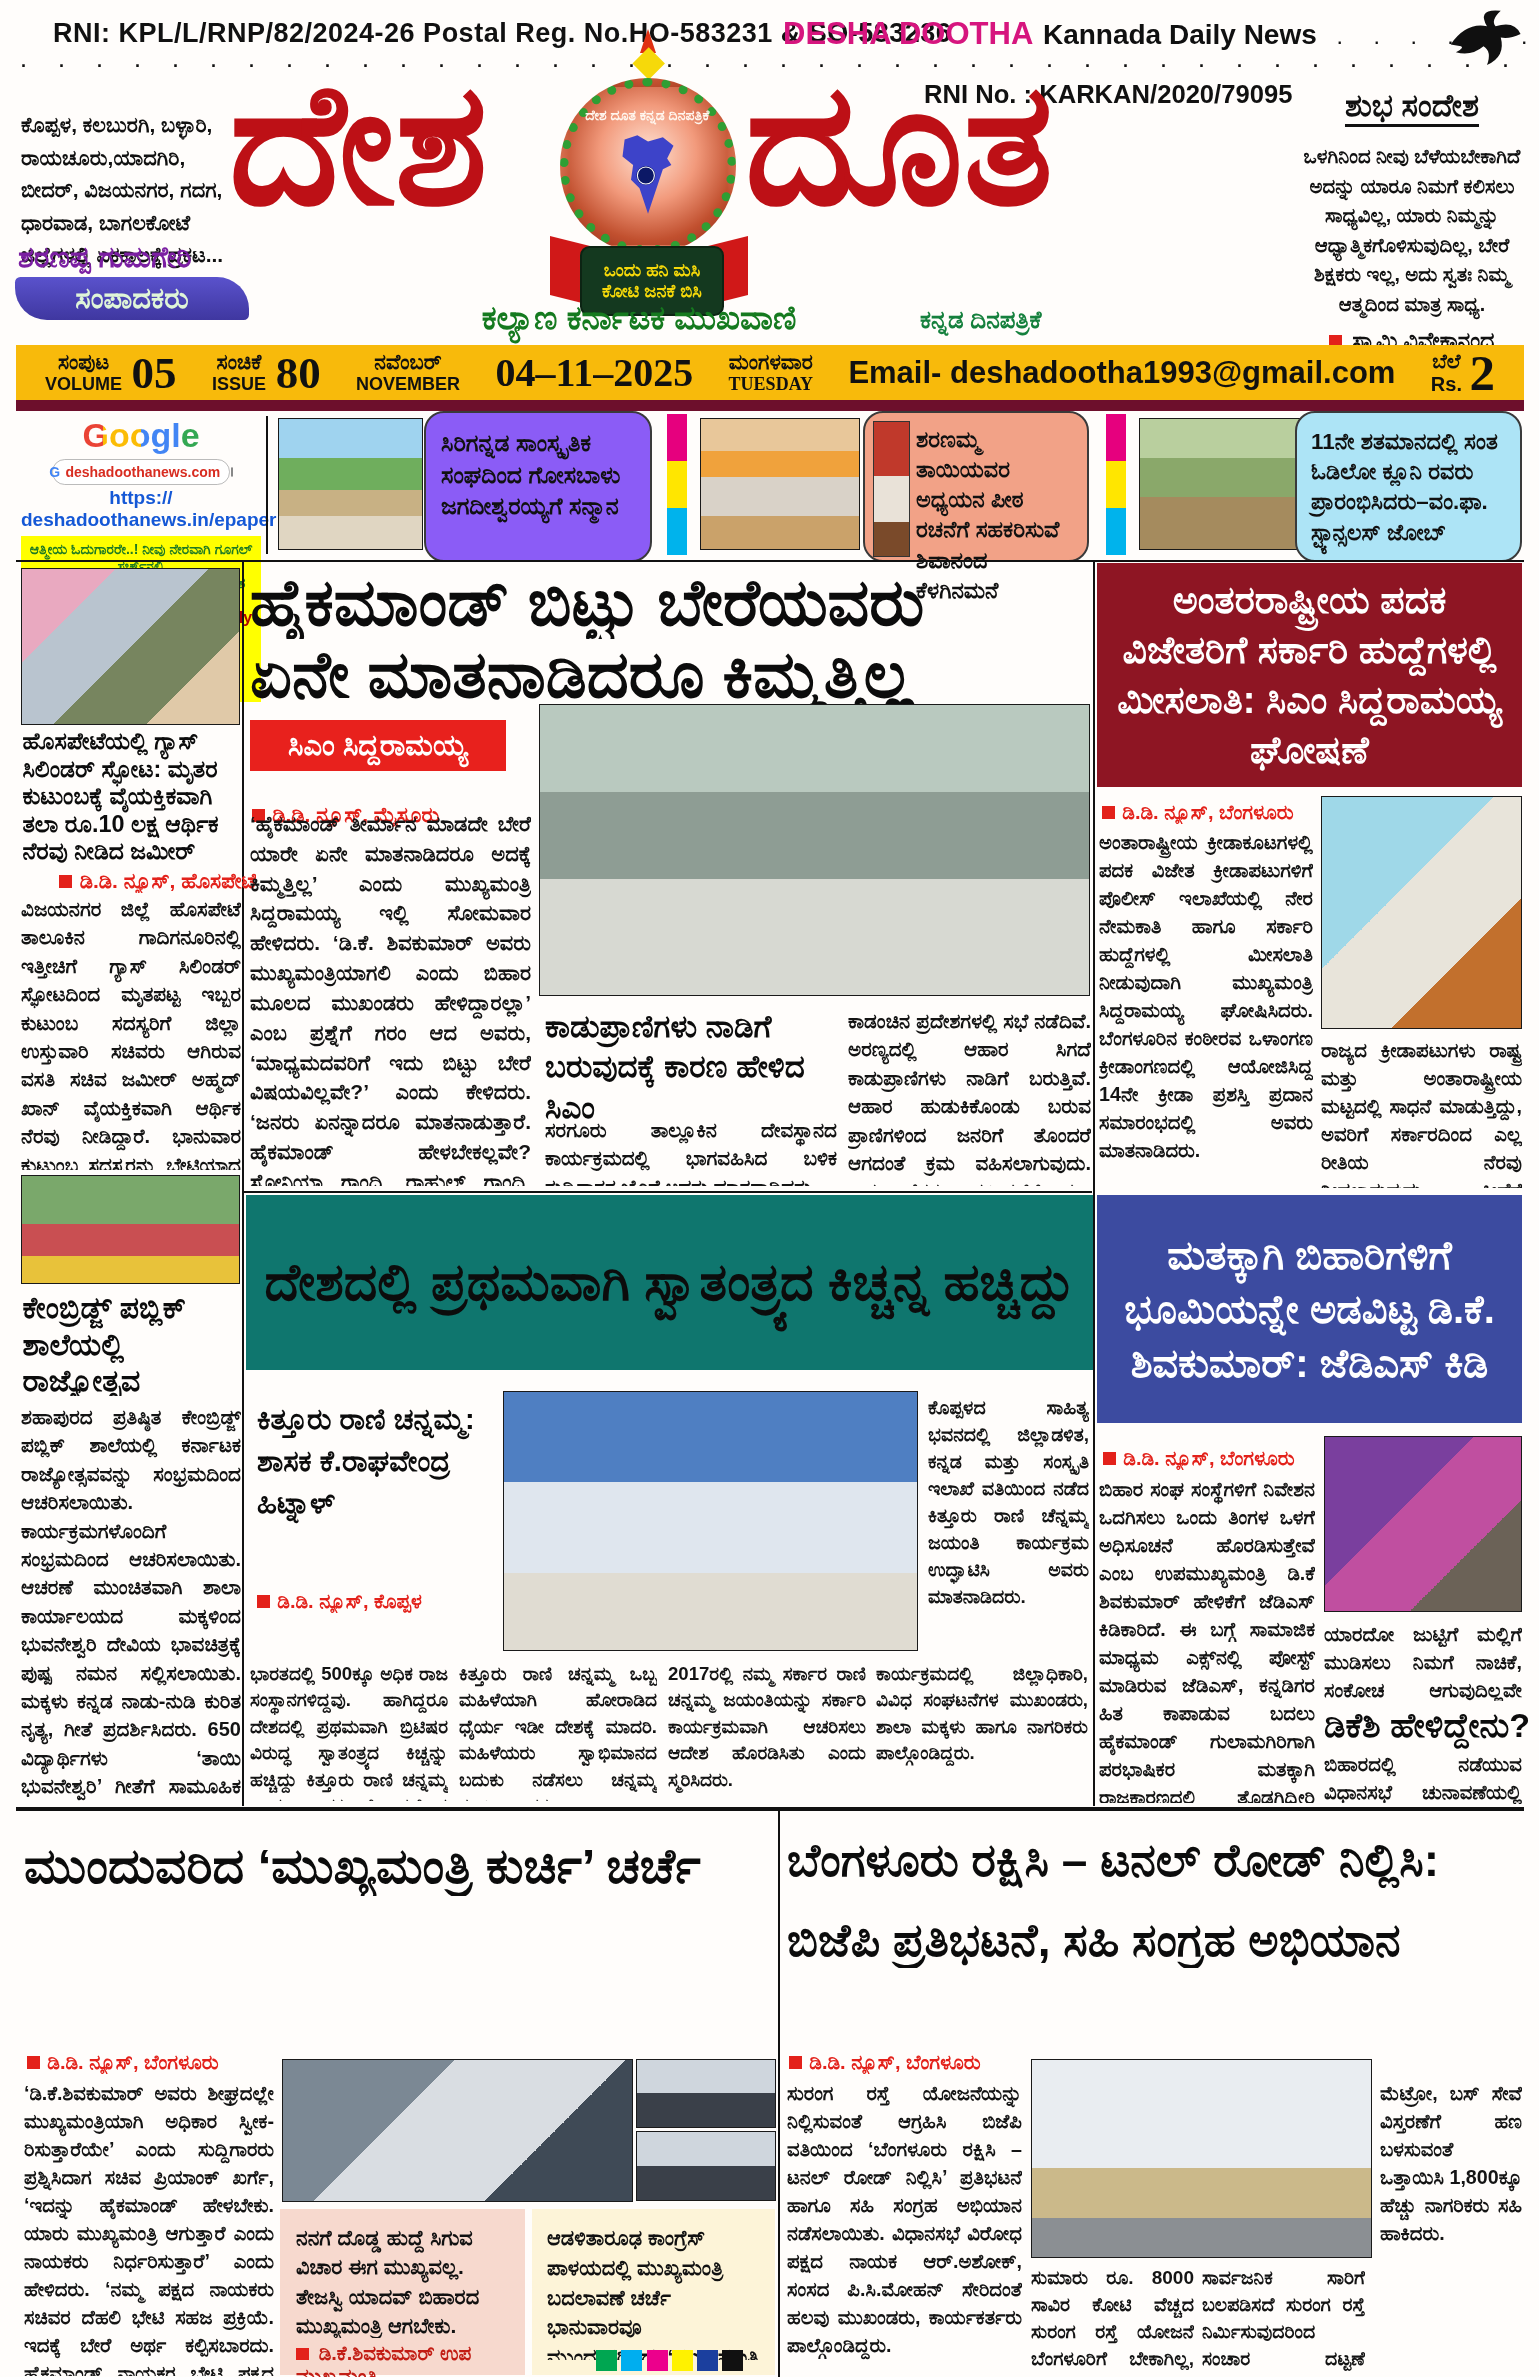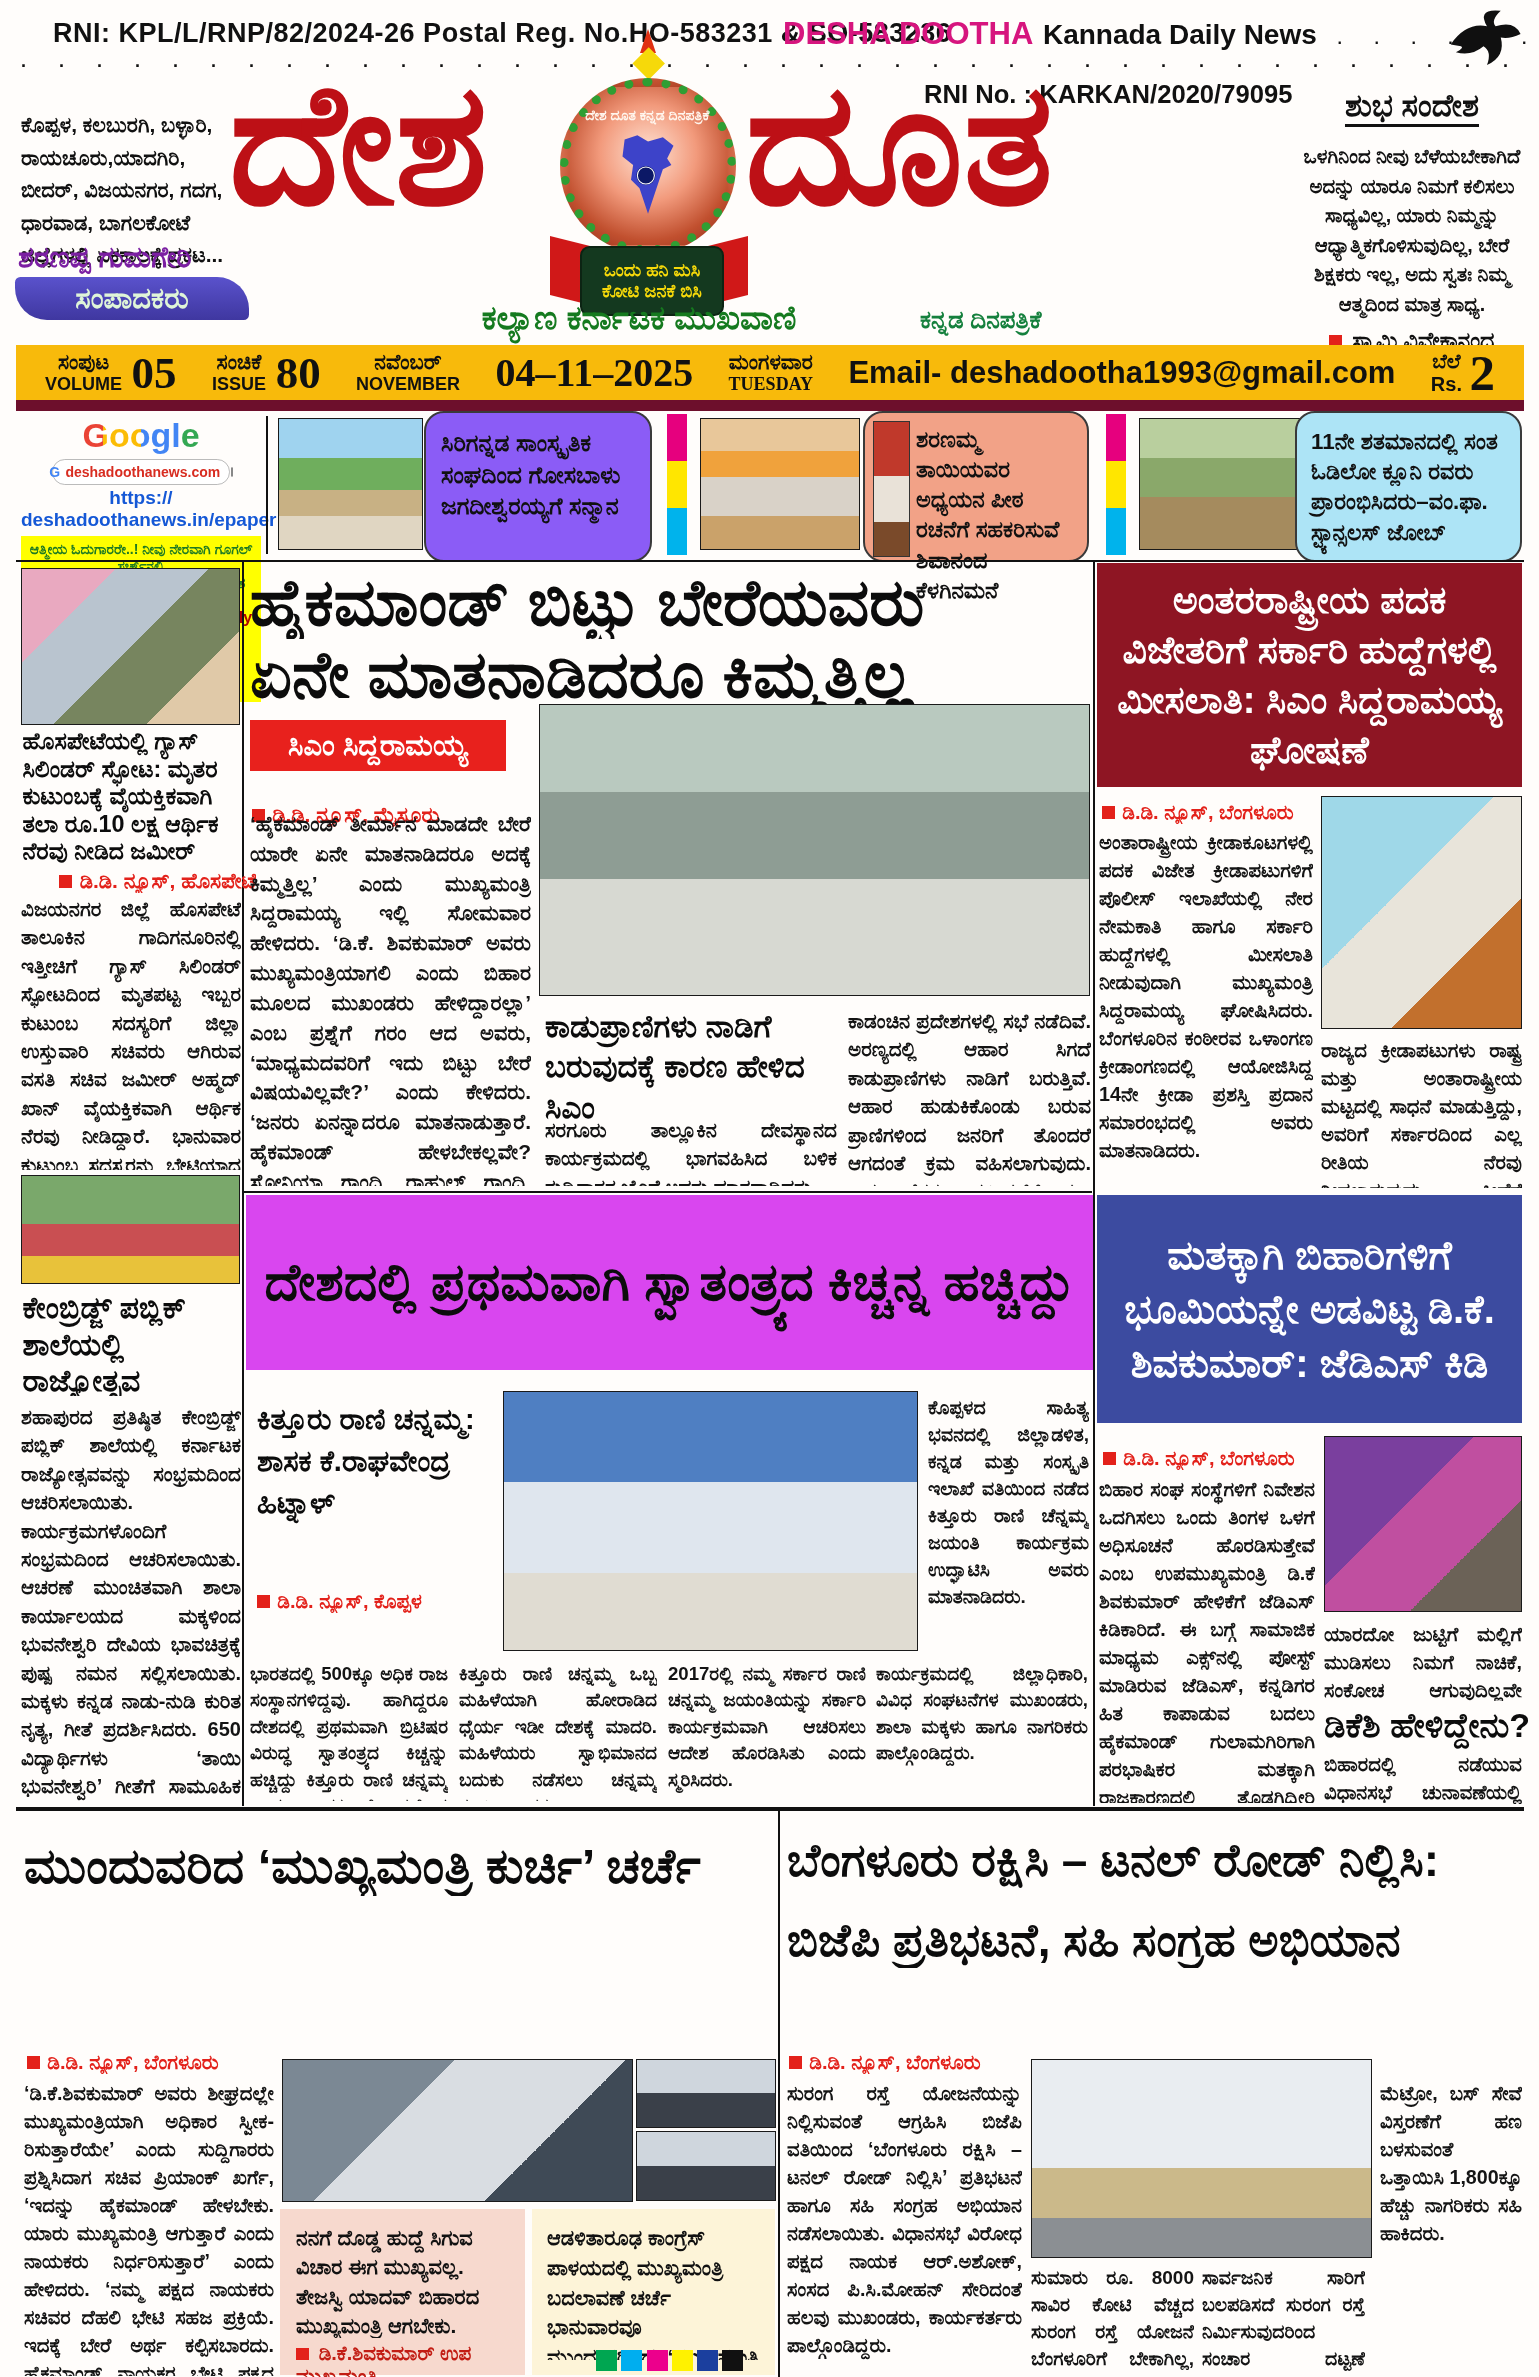--- a/index.html
+++ b/index.html
@@ -227,21 +227,21 @@
   <div class="abs" style="left:1097px;top:563px;width:425px;height:224px;background:#8e1523;display:flex;align-items:center;justify-content:center;">
     <span class="b" style="color:#fff;font-size:38px;line-height:1.32;text-align:center;padding:0 18px;">ಅಂತರರಾಷ್ಟ್ರೀಯ ಪದಕ ವಿಜೇತರಿಗೆ ಸರ್ಕಾರಿ ಹುದ್ದೆಗಳಲ್ಲಿ ಮೀಸಲಾತಿ: ಸಿಎಂ ಸಿದ್ದರಾಮಯ್ಯ ಘೋಷಣೆ</span>
   </div>
   <div class="abs byline" style="left:1102px;top:801px;font-size:20px;">
     <span class="sq"></span><span>ಡಿ.ಡಿ. ನ್ಯೂಸ್, ಬೆಂಗಳೂರು</span>
   </div>
   <div class="abs body-txt" style="left:1099px;top:829px;width:214px;height:360px;font-size:19.7px;">ಅಂತಾರಾಷ್ಟ್ರೀಯ ಕ್ರೀಡಾಕೂಟಗಳಲ್ಲಿ ಪದಕ ವಿಜೇತ ಕ್ರೀಡಾಪಟುಗಳಿಗೆ ಪೊಲೀಸ್ ಇಲಾಖೆಯಲ್ಲಿ ನೇರ ನೇಮಕಾತಿ ಹಾಗೂ ಸರ್ಕಾರಿ ಹುದ್ದೆಗಳಲ್ಲಿ ಮೀಸಲಾತಿ ನೀಡುವುದಾಗಿ ಮುಖ್ಯಮಂತ್ರಿ ಸಿದ್ದರಾಮಯ್ಯ ಘೋಷಿಸಿದರು. ಬೆಂಗಳೂರಿನ ಕಂಠೀರವ ಒಳಾಂಗಣ ಕ್ರೀಡಾಂಗಣದಲ್ಲಿ ಆಯೋಜಿಸಿದ್ದ 14ನೇ ಕ್ರೀಡಾ ಪ್ರಶಸ್ತಿ ಪ್ರದಾನ ಸಮಾರಂಭದಲ್ಲಿ ಅವರು ಮಾತನಾಡಿದರು.</div>
   <div class="abs photo ph-cm" style="left:1321px;top:796px;width:201px;height:233px;"></div>
   <div class="abs body-txt" style="left:1321px;top:1037px;width:201px;height:151px;font-size:19.7px;">ರಾಜ್ಯದ ಕ್ರೀಡಾಪಟುಗಳು ರಾಷ್ಟ್ರ ಮತ್ತು ಅಂತಾರಾಷ್ಟ್ರೀಯ ಮಟ್ಟದಲ್ಲಿ ಸಾಧನೆ ಮಾಡುತ್ತಿದ್ದು, ಅವರಿಗೆ ಸರ್ಕಾರದಿಂದ ಎಲ್ಲ ರೀತಿಯ ನೆರವು ನೀಡಲಾಗುವುದು. ಕ್ರೀಡೆಗೆ ಉತ್ತೇಜನ ನೀಡಲು ಹೊಸ ಯೋಜನೆ ರೂಪಿಸಲಾಗುವುದು ಎಂದು ಭರವಸೆ ನೀಡಿದರು.</div>
 
-  <div class="abs" style="left:246px;top:1195px;width:847px;height:175px;background:#d946ef;display:flex;align-items:center;justify-content:center;">
+  <div class="abs" style="left:246px;top:1195px;width:847px;height:175px;background:#0f766e;display:flex;align-items:center;justify-content:center;">
     <span class="hl" style="font-size:52px;line-height:1.15;text-align:center;padding:0 10.6px;">ದೇಶದಲ್ಲಿ ಪ್ರಥಮವಾಗಿ ಸ್ವಾತಂತ್ರ್ಯದ ಕಿಚ್ಚನ್ನ ಹಚ್ಚಿದ್ದು</span>
   </div>
   <div class="abs hl" style="left:257px;top:1398px;width:234px;font-size:29px;line-height:1.45;height:176px;overflow:hidden;">ಕಿತ್ತೂರು ರಾಣಿ ಚನ್ನಮ್ಮ: ಶಾಸಕ ಕೆ.ರಾಘವೇಂದ್ರ ಹಿಟ್ನಾಳ್</div>
   <div class="abs byline" style="left:257px;top:1590px;font-size:20px;">
     <span class="sq"></span><span>ಡಿ.ಡಿ. ನ್ಯೂಸ್, ಕೊಪ್ಪಳ</span>
   </div>
   <div class="abs photo ph-event" style="left:503px;top:1391px;width:415px;height:260px;"></div>
   <div class="abs body-txt" style="left:928px;top:1395px;width:161px;height:250px;font-size:19px;">ಕೊಪ್ಪಳದ ಸಾಹಿತ್ಯ ಭವನದಲ್ಲಿ ಜಿಲ್ಲಾಡಳಿತ, ಕನ್ನಡ ಮತ್ತು ಸಂಸ್ಕೃತಿ ಇಲಾಖೆ ವತಿಯಿಂದ ನಡೆದ ಕಿತ್ತೂರು ರಾಣಿ ಚೆನ್ನಮ್ಮ ಜಯಂತಿ ಕಾರ್ಯಕ್ರಮ ಉದ್ಘಾಟಿಸಿ ಅವರು ಮಾತನಾಡಿದರು.</div>
   <div class="abs body-txt" style="left:250px;top:1661px;width:198px;height:140px;font-size:18.6px;">ಭಾರತದಲ್ಲಿ 500ಕ್ಕೂ ಅಧಿಕ ರಾಜ ಸಂಸ್ಥಾನಗಳಿದ್ದವು. ಹಾಗಿದ್ದರೂ ದೇಶದಲ್ಲಿ ಪ್ರಥಮವಾಗಿ ಬ್ರಿಟಿಷರ ವಿರುದ್ಧ ಸ್ವಾತಂತ್ರ್ಯದ ಕಿಚ್ಚನ್ನು ಹಚ್ಚಿದ್ದು ಕಿತ್ತೂರು ರಾಣಿ ಚನ್ನಮ್ಮ ಎಂದು ಶಾಸಕ ಕೆ.ರಾಘವೇಂದ್ರ ಹಿಟ್ನಾಳ್ ಹೇಳಿದರು.</div>
   <div class="abs body-txt" style="left:459px;top:1661px;width:198px;height:140px;font-size:18.6px;">ಕಿತ್ತೂರು ರಾಣಿ ಚನ್ನಮ್ಮ ಒಬ್ಬ ಮಹಿಳೆಯಾಗಿ ಹೋರಾಡಿದ ಧೈರ್ಯ ಇಡೀ ದೇಶಕ್ಕೆ ಮಾದರಿ. ಮಹಿಳೆಯರು ಸ್ವಾಭಿಮಾನದ ಬದುಕು ನಡೆಸಲು ಚನ್ನಮ್ಮ ಸ್ಫೂರ್ತಿ ಎಂದರು.</div>

